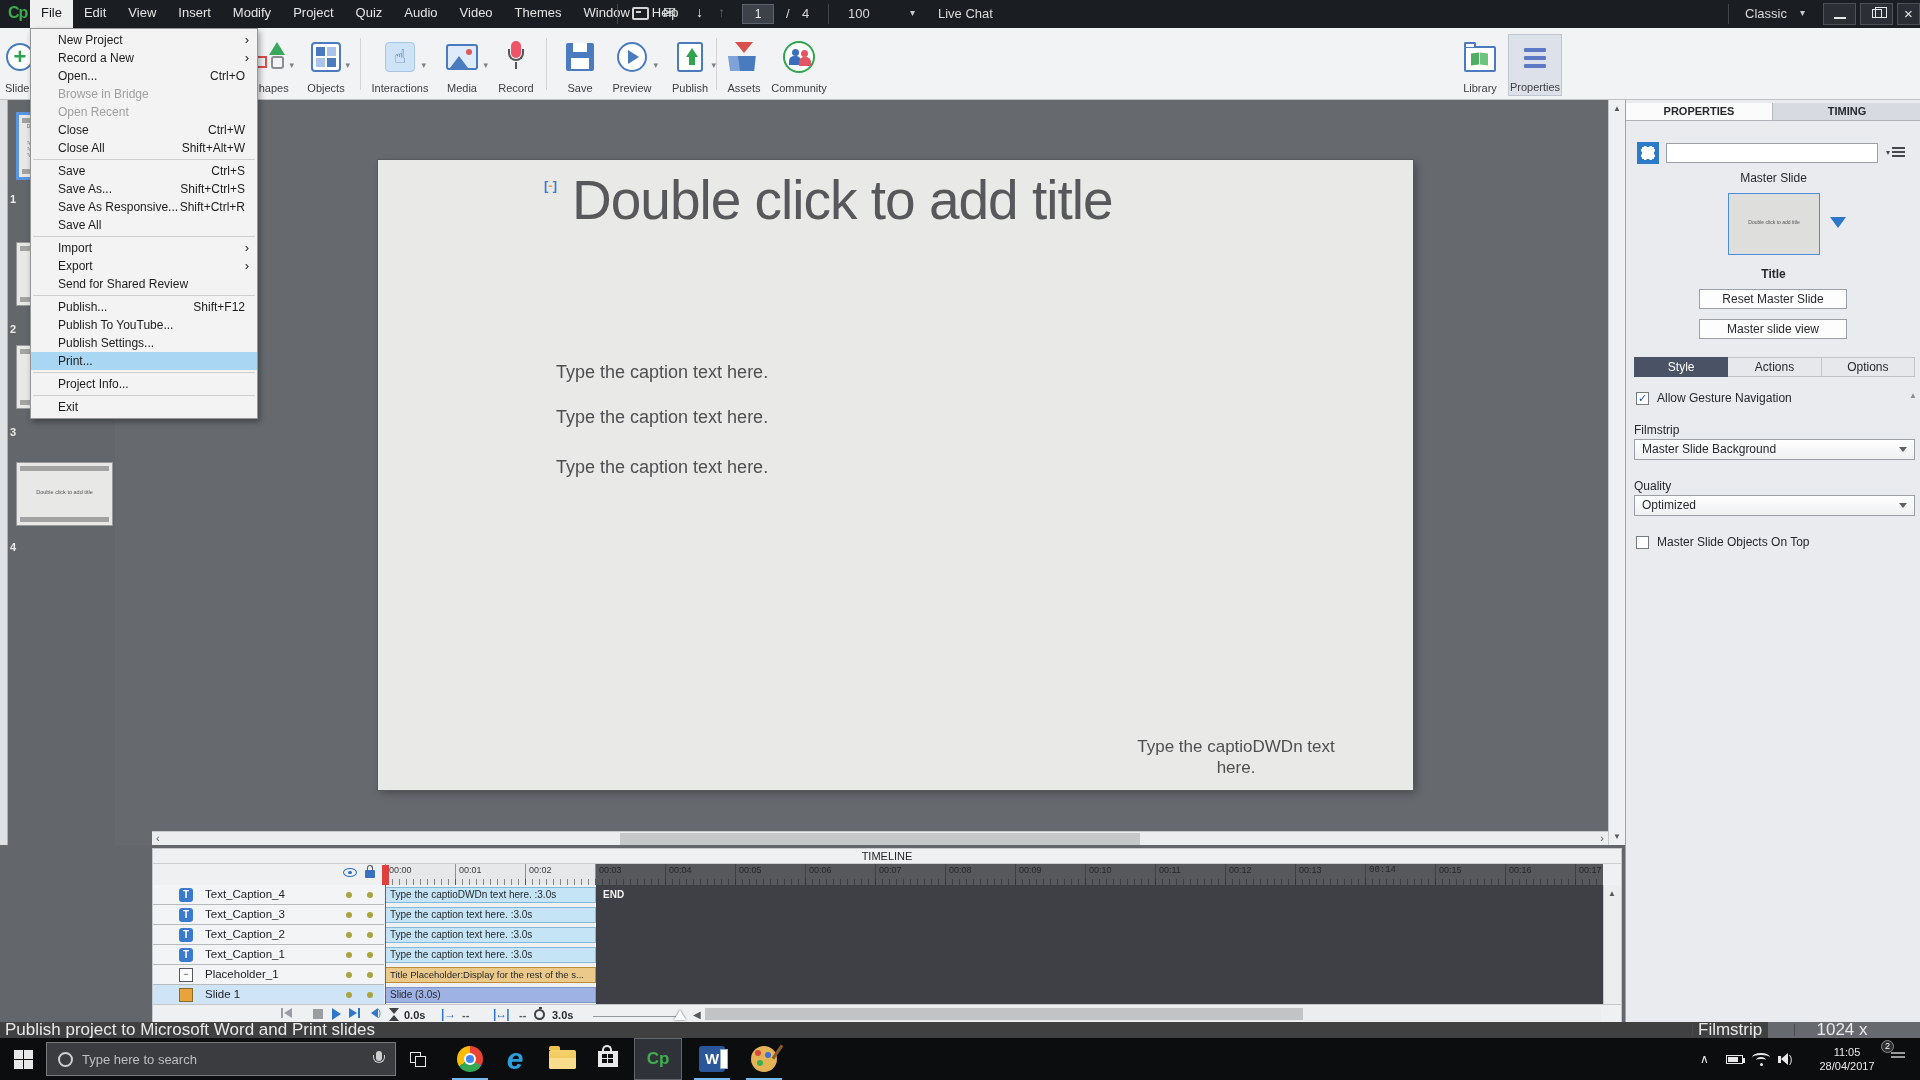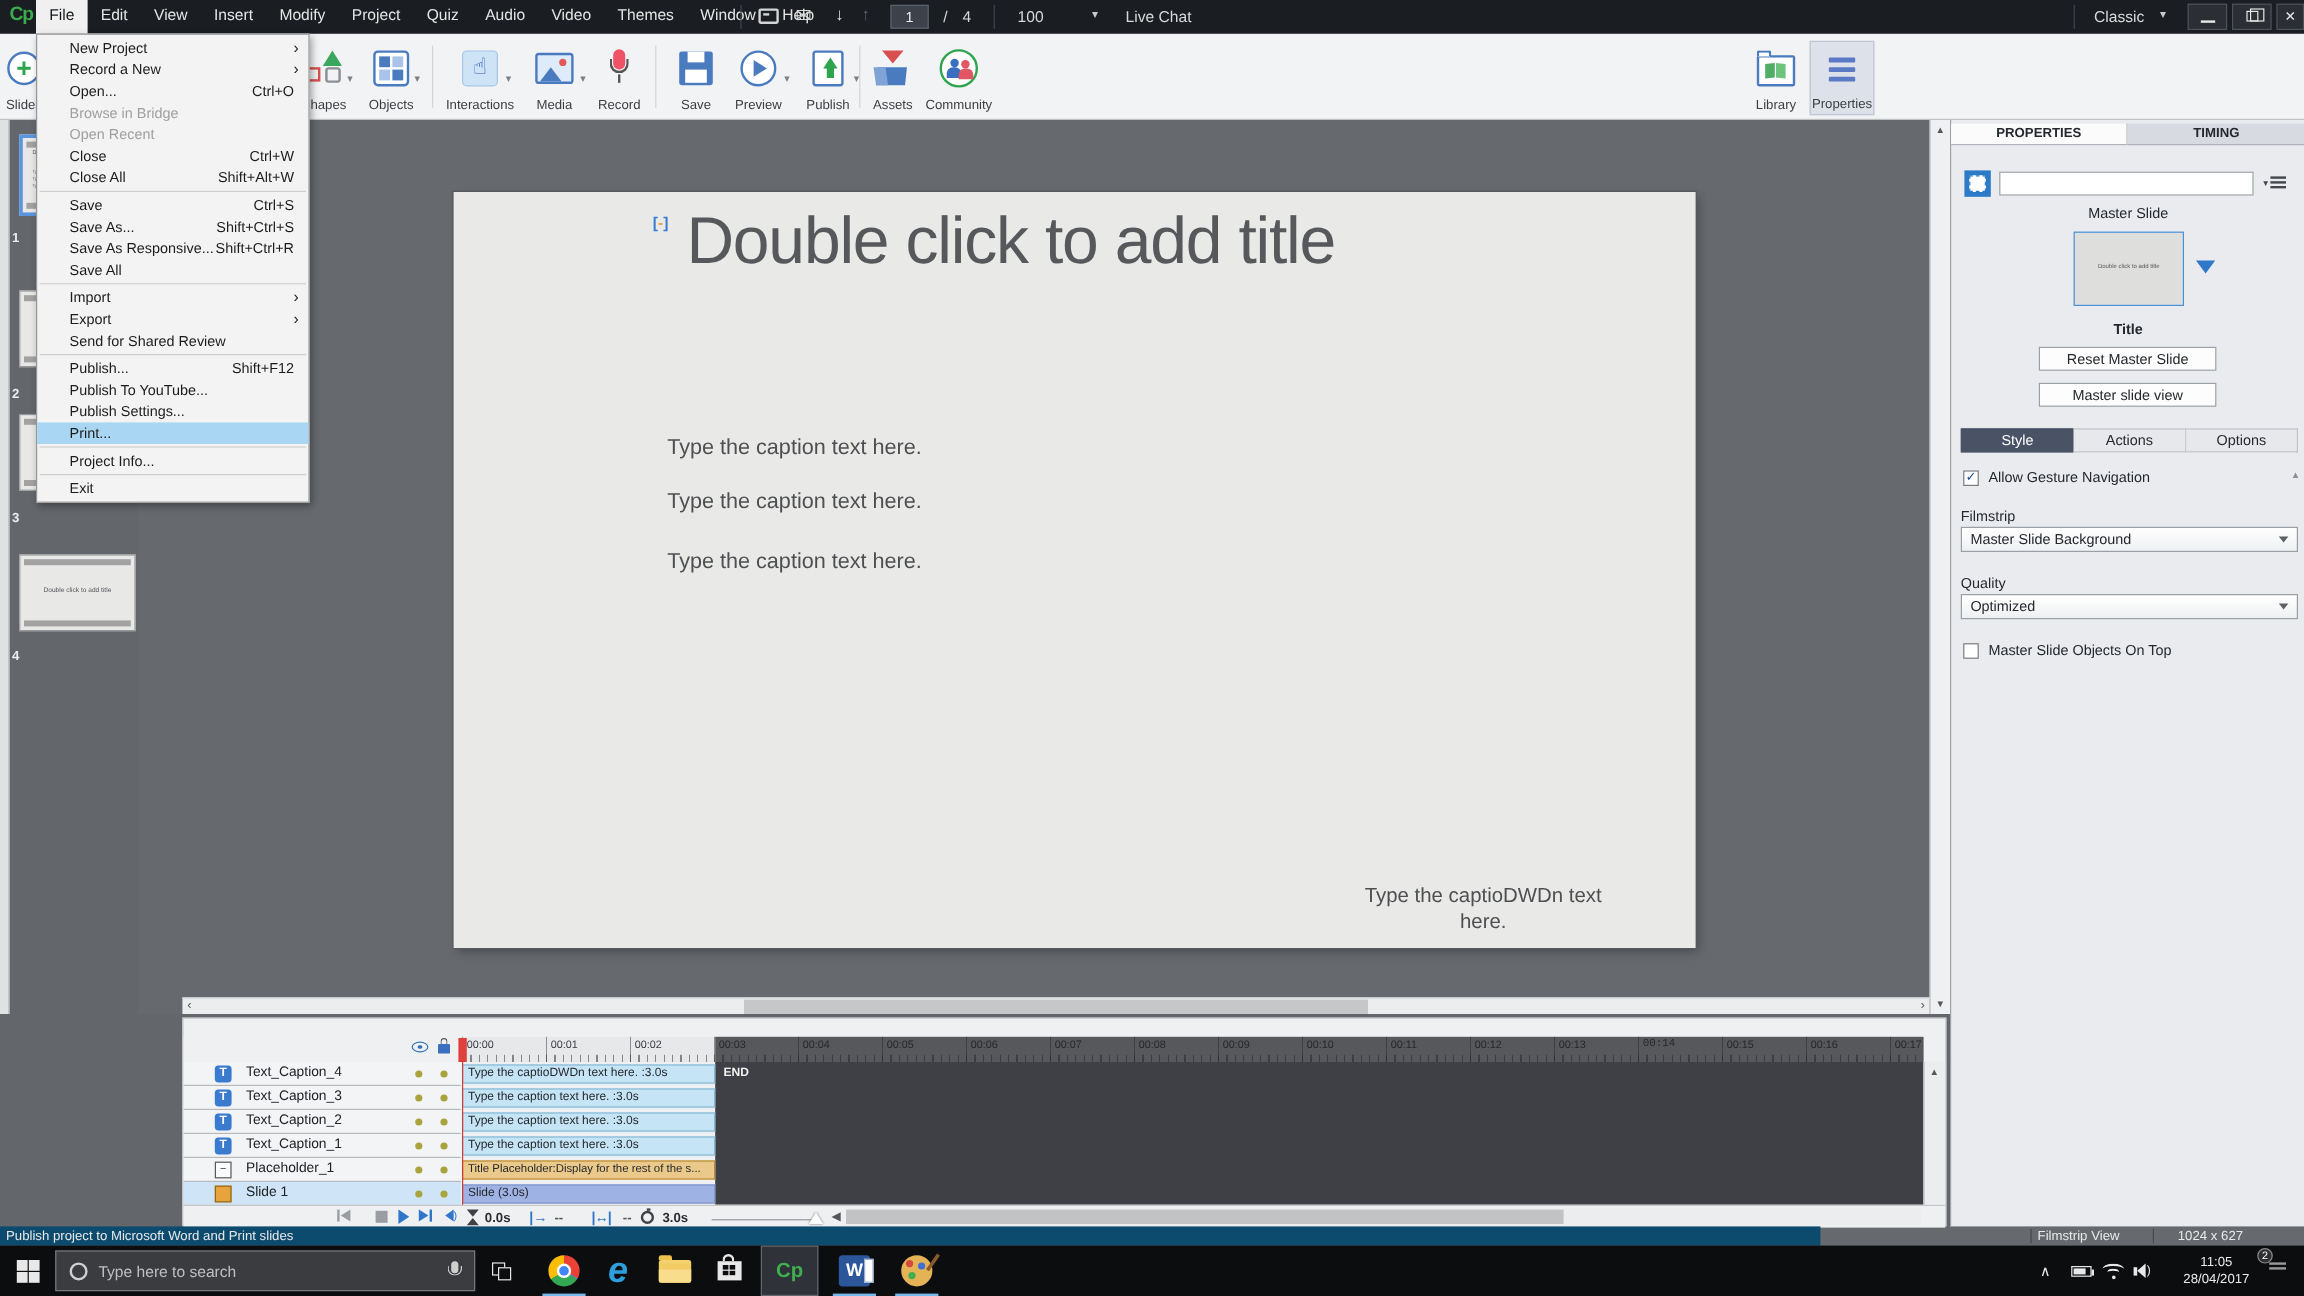--- a/index.html
+++ b/index.html
@@ -214,21 +214,21 @@
   .t-span{left:340px;color:#2e77c9;font-weight:bold;font-size:12px;top:2px;letter-spacing:-1px;}
   .t-watch{left:381px;top:4px;width:11px;height:11px;border:2px solid #3f4145;border-radius:50%;}
   .t-watch i{position:absolute;left:3px;top:-4px;width:3px;height:2px;background:#3f4145;}
   .t-slider{left:440px;top:11px;width:85px;height:1px;background:#97999e;}
   .t-sthumb{left:521px;top:5px;width:0;height:0;border-left:6px solid transparent;border-right:6px solid transparent;border-bottom:10px solid #fbfcfd;filter:drop-shadow(0 0 1px #66696e);}
   .t-left{left:540px;top:4px;font-size:10px;color:#55575b;}
   .t-scroll{left:552px;top:2px;width:896px;height:14px;background:#ecedee;}
   .t-sth{position:absolute;left:0;top:1px;width:598px;height:12px;background:#c2c3c5;}
 
   
-  .status-bar{position:absolute;left:0;top:1022px;width:1517px;height:16px;background:#0c4a6e;color:#e9e9e9;font-size:11px;line-height:16px;z-index:20;}
+  .status-bar{position:absolute;left:0;top:1022px;width:1768px;height:16px;background:#404040;color:#e9e9e9;font-size:17px;line-height:16px;z-index:20;}
   .sb-msg{position:absolute;left:5px;}
   .sb-sep{position:absolute;top:2px;width:1px;height:12px;background:#46484d;}
   .sb-view{position:absolute;left:1698px;width:92px;text-align:left;}
   .sb-res{position:absolute;left:1800px;width:84px;text-align:center;}
 
   
   .taskbar{position:absolute;left:0;top:1038px;width:1920px;height:42px;background:#0c0d0f;z-index:20;}
   .tk{position:absolute;top:0;height:42px;display:flex;align-items:center;justify-content:center;}
   .start{left:0;width:46px;}
   .winlogo{display:grid;grid-template-columns:9px 9px;grid-template-rows:9px 9px;gap:1px;}
@@ -566,20 +566,21 @@
     <div class="rp-select sel-bg"><span>Master Slide Background</span><i></i></div>
     <div class="rp-field-label fl-q">Quality</div>
     <div class="rp-select sel-q"><span>Optimized</span><i></i></div>
     <div class="cbrow cb2">
       <span class="cb"></span>
       <span>Master Slide Objects On Top</span>
     </div>
   </div>
 
   <div class="timeline-panel">
+    <div class="tl-title">TIMELINE</div>
     <div class="tl-ruler-left"></div>
     <div class="tl-ruler-act"></div>
     <div class="tl-ruler-dark"></div>
     <div class="ticks-major"></div>
     <div class="ticks-minor"></div>
     <div id="ruler-labels">
         <span class="rlab" style="left: 236px;">00:00</span>
         <span class="rlab" style="left: 306px;">00:01</span>
         <span class="rlab" style="left: 376px;">00:02</span>
         <span class="rlab dk" style="left: 446px;">00:03</span>

